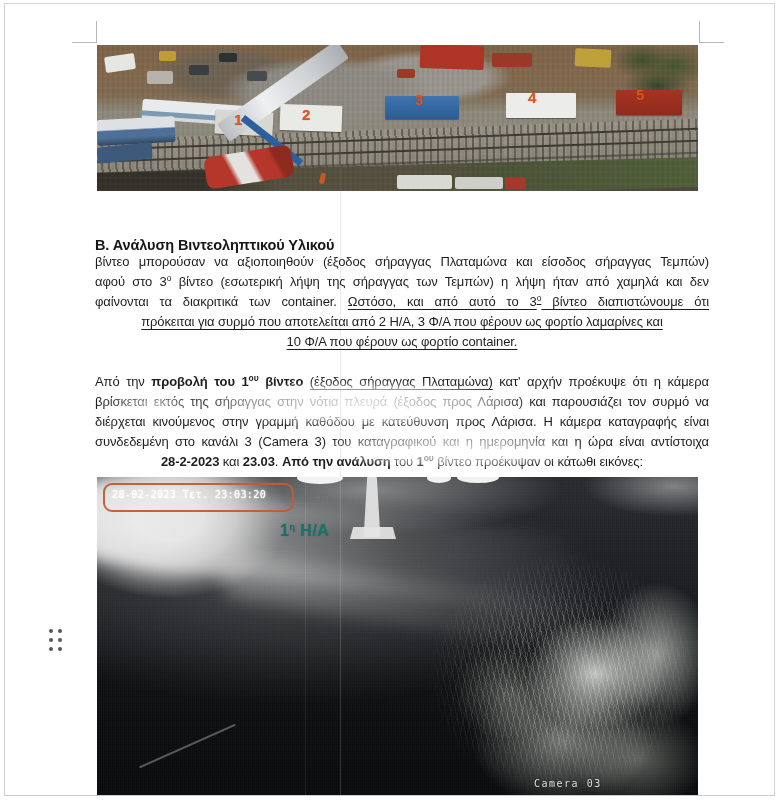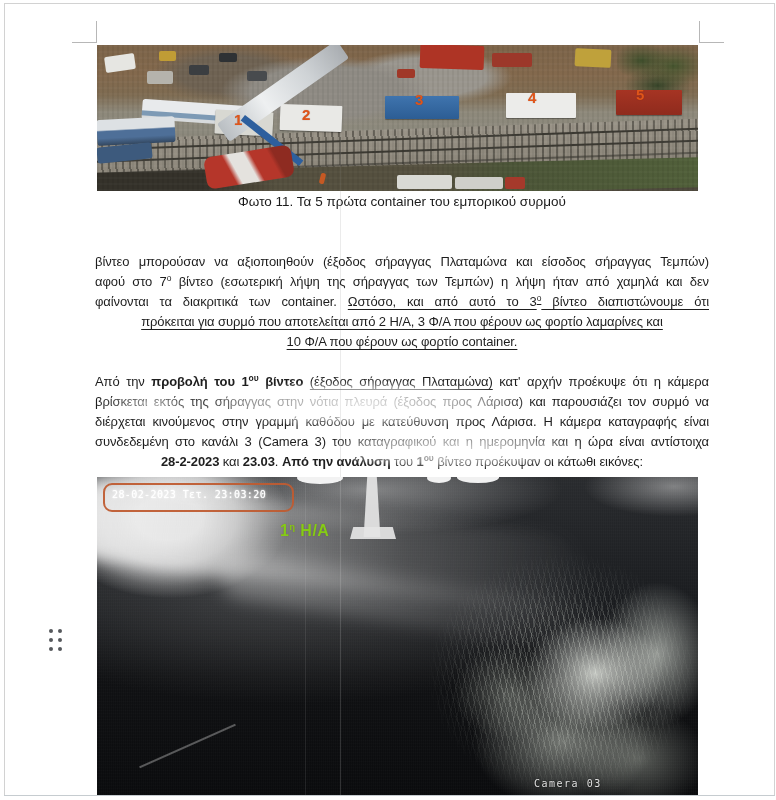--- a/index.html
+++ b/index.html
@@ -91,21 +91,21 @@
     -webkit-mask-image:radial-gradient(closest-side,#000 45%,rgba(0,0,0,0) 100%);
     mask-image:radial-gradient(closest-side,#000 45%,rgba(0,0,0,0) 100%);}
   .p2grain{position:absolute;inset:0;opacity:.5;background:
     repeating-linear-gradient(0deg,rgba(255,255,255,.022) 0 1px,rgba(0,0,0,0) 1px 3px),
     repeating-linear-gradient(90deg,rgba(255,255,255,.028) 0 1px,rgba(0,0,0,0) 1px 2px);}
   .tsbox{position:absolute;left:6px;top:6px;width:187px;height:25px;border:2px solid rgba(191,92,50,.95);
          border-radius:9px;}
   .tstext{position:absolute;left:15px;top:12px;font-family:"DejaVu Sans Mono",monospace;font-size:10px;
           color:rgba(255,255,255,.92);letter-spacing:.4px;
           text-shadow:0 0 3px rgba(255,255,255,.8),0 0 1px #fff;}
-  .ann{position:absolute;left:183px;top:45px;font-weight:bold;font-size:16px;color:#84cc16;
+  .ann{position:absolute;left:183px;top:45px;font-weight:bold;font-size:16px;color:#0f766e;
        text-shadow:0 0 1px rgba(110,35,5,.4);letter-spacing:.5px;}
   .ann sup{font-size:9px;}
   .wm{position:absolute;background:rgba(228,228,228,.93);filter:blur(.4px);}
   .wm.stem{left:264px;top:0;width:22px;height:60px;clip-path:polygon(28% 0,72% 0,88% 100%,12% 100%);}
   .wm.base{left:253px;top:50px;width:46px;height:12px;clip-path:polygon(7% 0,93% 0,100% 100%,0 100%);}
   .wmblob{position:absolute;background:rgba(250,250,250,.95);border-radius:50%;}
   .cam{position:absolute;left:437px;top:301px;font-family:"DejaVu Sans Mono",monospace;font-size:10px;
        letter-spacing:1.5px;color:rgba(245,245,245,.9);text-shadow:0 0 2px rgba(0,0,0,.8);}
   .scratch{position:absolute;left:38px;top:268px;width:105px;height:2px;background:rgba(200,200,200,.4);
            transform:rotate(-24deg);filter:blur(.5px);}
@@ -176,24 +176,24 @@
     <div class="veh" style="left:408px;top:132px;width:20px;height:12px;background:#a5392b;z-index:2;"></div>
 
     <span class="plabel" style="left:137px;top:66px;">1</span>
     <span class="plabel" style="left:205px;top:61px;">2</span>
     <span class="plabel" style="left:318px;top:46px;">3</span>
     <span class="plabel" style="left:431px;top:44px;">4</span>
     <span class="plabel" style="left:539px;top:41px;">5</span>
     <div class="otick"></div>
   </div>
 
-  <div class="caption">Φωτο 11. Τα 5 πρώτα container του εμπορικού συρμού</div>
+  <div class="heading">Β. Ανάλυση Βιντεοληπτικού Υλικού</div>
   <div class="para" id="para1">
       <div class="pline"><span>βίντεο μπορούσαν να αξιοποιηθούν (έξοδος σήραγγας Πλαταμώνα και είσοδος σήραγγας Τεμπών)</span></div>
-      <div class="pline"><span>αφού στο 7</span><sup>ο</sup><span> βίντεο (εσωτερική λήψη της σήραγγας των Τεμπών) η λήψη ήταν από χαμηλά και δεν</span></div>
+      <div class="pline"><span>αφού στο 3</span><sup>ο</sup><span> βίντεο (εσωτερική λήψη της σήραγγας των Τεμπών) η λήψη ήταν από χαμηλά και δεν</span></div>
       <div class="pline"><span>φαίνονται τα διακριτικά των container. </span><span class="u">Ωστόσο, και από αυτό το 3</span><sup class="u">ο</sup><span class="u"> βίντεο διαπιστώνουμε ότι</span></div>
       <div class="pline nojust"><span class="u">πρόκειται για συρμό που αποτελείται από 2 Η/Α, 3 Φ/Α που φέρουν ως φορτίο λαμαρίνες και</span></div>
       <div class="pline nojust"><span class="u">10 Φ/Α που φέρουν ως φορτίο container.</span></div>
     </div>
   <div class="para" id="para2">
       <div class="pline"><span>Από την </span><span class="b">προβολή του 1</span><sup class="b">ου</sup><span class="b"> βίντεο </span><span class="u">(έξοδος σήραγγας Πλαταμώνα)</span><span> κατ' αρχήν προέκυψε ότι η κάμερα</span></div>
       <div class="pline"><span>βρίσκεται εκτός της σήραγγας στην νότια πλευρά (έξοδος προς Λάρισα) και παρουσιάζει τον συρμό να</span></div>
       <div class="pline"><span>διέρχεται κινούμενος στην γραμμή καθόδου με κατεύθυνση προς Λάρισα. Η κάμερα καταγραφής είναι</span></div>
       <div class="pline"><span>συνδεδεμένη στο κανάλι 3 (Camera 3) του καταγραφικού και η ημερομηνία και η ώρα είναι αντίστοιχα</span></div>
       <div class="pline nojust"><span class="b">28-2-2023</span><span> και </span><span class="b">23.03</span><span>. </span><span class="b">Από την ανάλυση</span><span> του </span><span class="b">1</span><sup class="b">ου</sup><span> βίντεο προέκυψαν οι κάτωθι εικόνες:</span></div>

